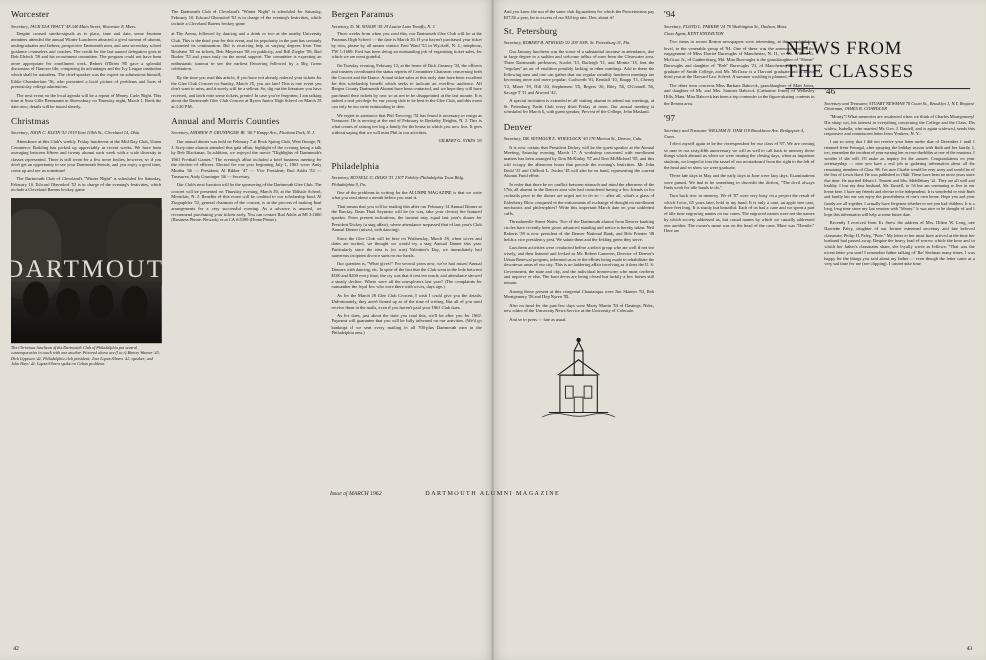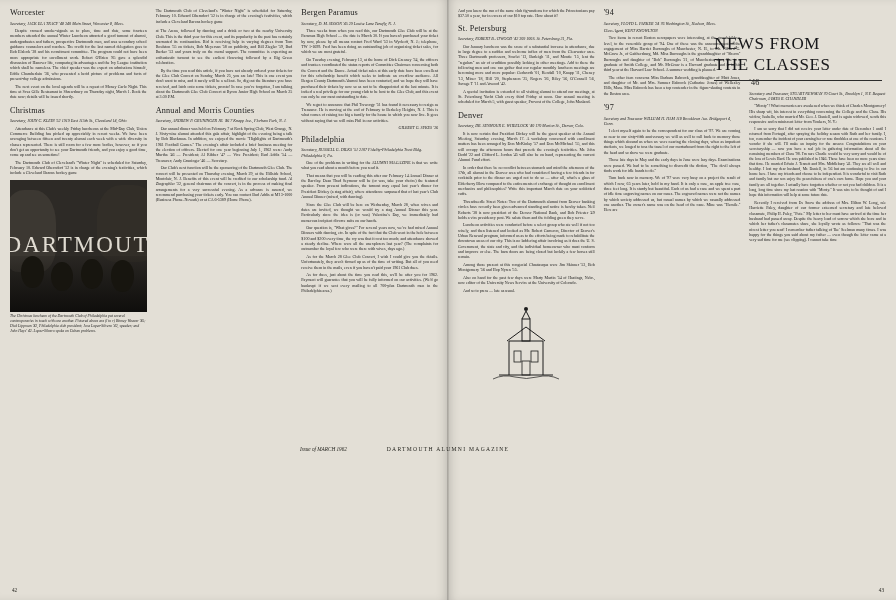--- a/index.html
+++ b/index.html
@@ -88,21 +88,21 @@
         <div class="col">
           <h3 class="sec">Bergen Paramus</h3>
           <div class="sec-sub">Secretary, D. M. SISSON '45
 29 Louise Lane
 Tenafly, N. J.</div>
           <p>Three weeks from when you read this, our Dartmouth Glee Club will be at the Paramus High School — the date is March 30. If you haven't purchased your ticket by now, please by all means contact Fred Ward '53 in Wyckoff, N. J.; telephone, TW 1-1699. Fred has been doing an outstanding job of organizing ticket sales, for which we are most grateful.</p>
           <p>On Tuesday evening, February 13, at the home of Dick Greaney '34, the officers and trustees coordinated the status reports of Committee Chairmen concerning both the Concert and the Dance. Actual ticket sales at this early date have been excellent for this scholarship benefit which seeks to indicate an overflow audience. All Bergen County Dartmouth Alumni have been contacted, and we hope they will have purchased their tickets by now so as not to be disappointed at the last minute. It is indeed a real privilege for our young club to be host to the Glee Club, and this event can only be our most outstanding to date.</p>
           <p>We regret to announce that Phil Treworgy '51 has found it necessary to resign as Treasurer. He is moving at the end of February to Berkeley Heights, N. J. This is what comes of raising too big a family for the house in which you now live. It goes without saying that we will miss Phil in our activities.</p>
           <div class="sig">GILBERT G. SYKES '36</div>
 
-          <h3 class="sec" style="margin-top:4px">Philadelphia</h3>
+          <h3 class="sec" style="margin-top:16px">Philadelphia</h3>
           <div class="sec-sub">Secretary, RUSSELL G. DILKS '51
 2107 Fidelity-Philadelphia Trust Bldg.
 Philadelphia 9, Pa.</div>
           <p>One of the problems in writing for the ALUMNI MAGAZINE is that we write what you read about a month before you read it.</p>
           <p>That means that you will be reading this after our February 14 Annual Dinner at the Barclay. Dean Thad Seymour will be (or was, take your choice) the featured speaker. From present indications, the turnout may equal last year's dinner for President Dickey (a stag affair), where attendance surpassed that of last year's Club Annual Dinner (mixed, with dancing).</p>
           <p>Since the Glee Club will be here on Wednesday, March 28, when wives and dates are invited, we thought we would try a stag Annual Dinner this year. Particularly since the idea is (or was) Valentine's Day, we immediately had numerous incipient divorce suits on our hands.</p>
           <p>Our question is, "What gives?" For several years now, we've had mixed Annual Dinners with dancing, etc. In spite of the fact that the Club went in the hole between $100 and $200 every time, the cry was that it cost too much; and attendance showed a steady decline. Where were all the unexplorers last year? (The complaints for outnumber the loyal few who were there with wives, days ago.)</p>
           <p>As for the March 28 Glee Club Concert, I wish I could give you the details. Unfortunately, they aren't firmed up as of the time of writing. But all of you need receive them in the mails, even if you haven't paid your 1961 Club dues.</p>
           <p>As for dues, just about the time you read this, we'll be after you for 1962. Payment will guarantee that you will be fully informed on our activities. (We'd go bankrupt if we sent every mailing to all 700-plus Dartmouth men in the Philadelphia area.)</p>
         </div>

